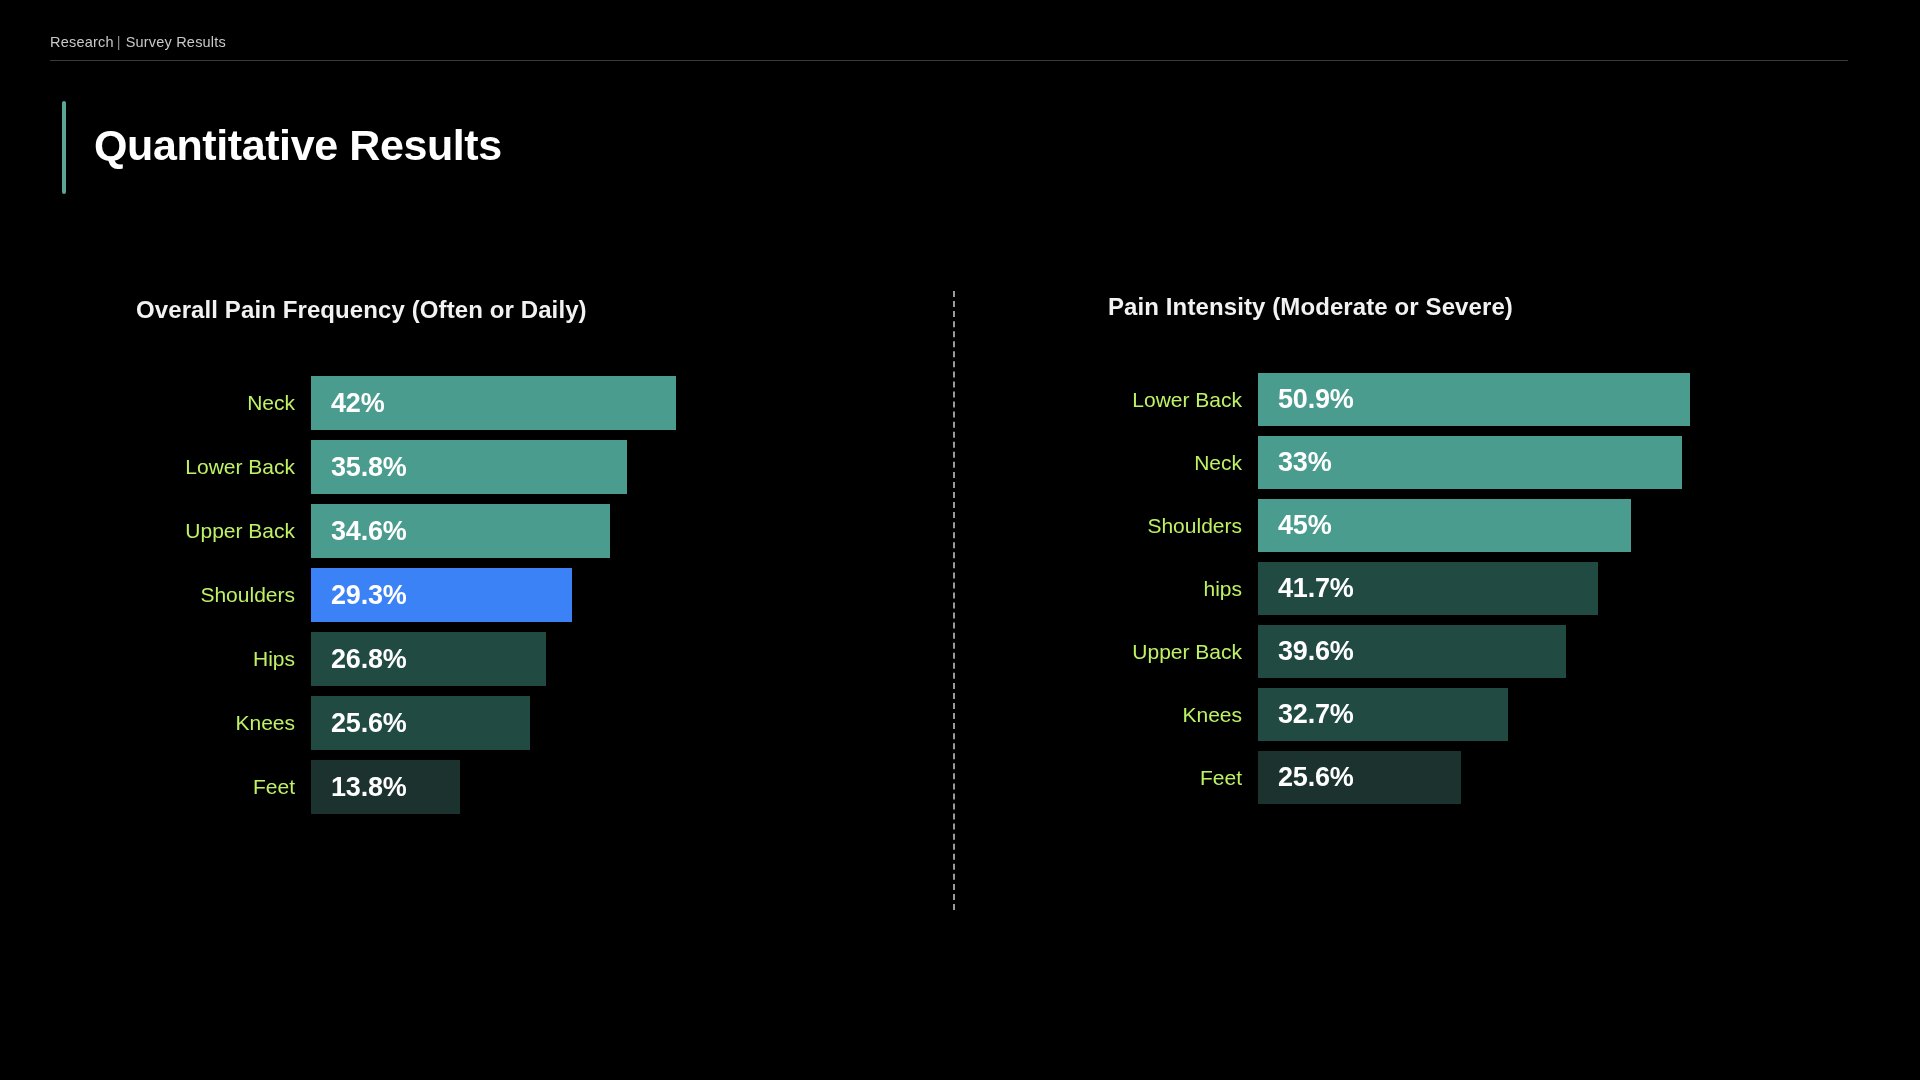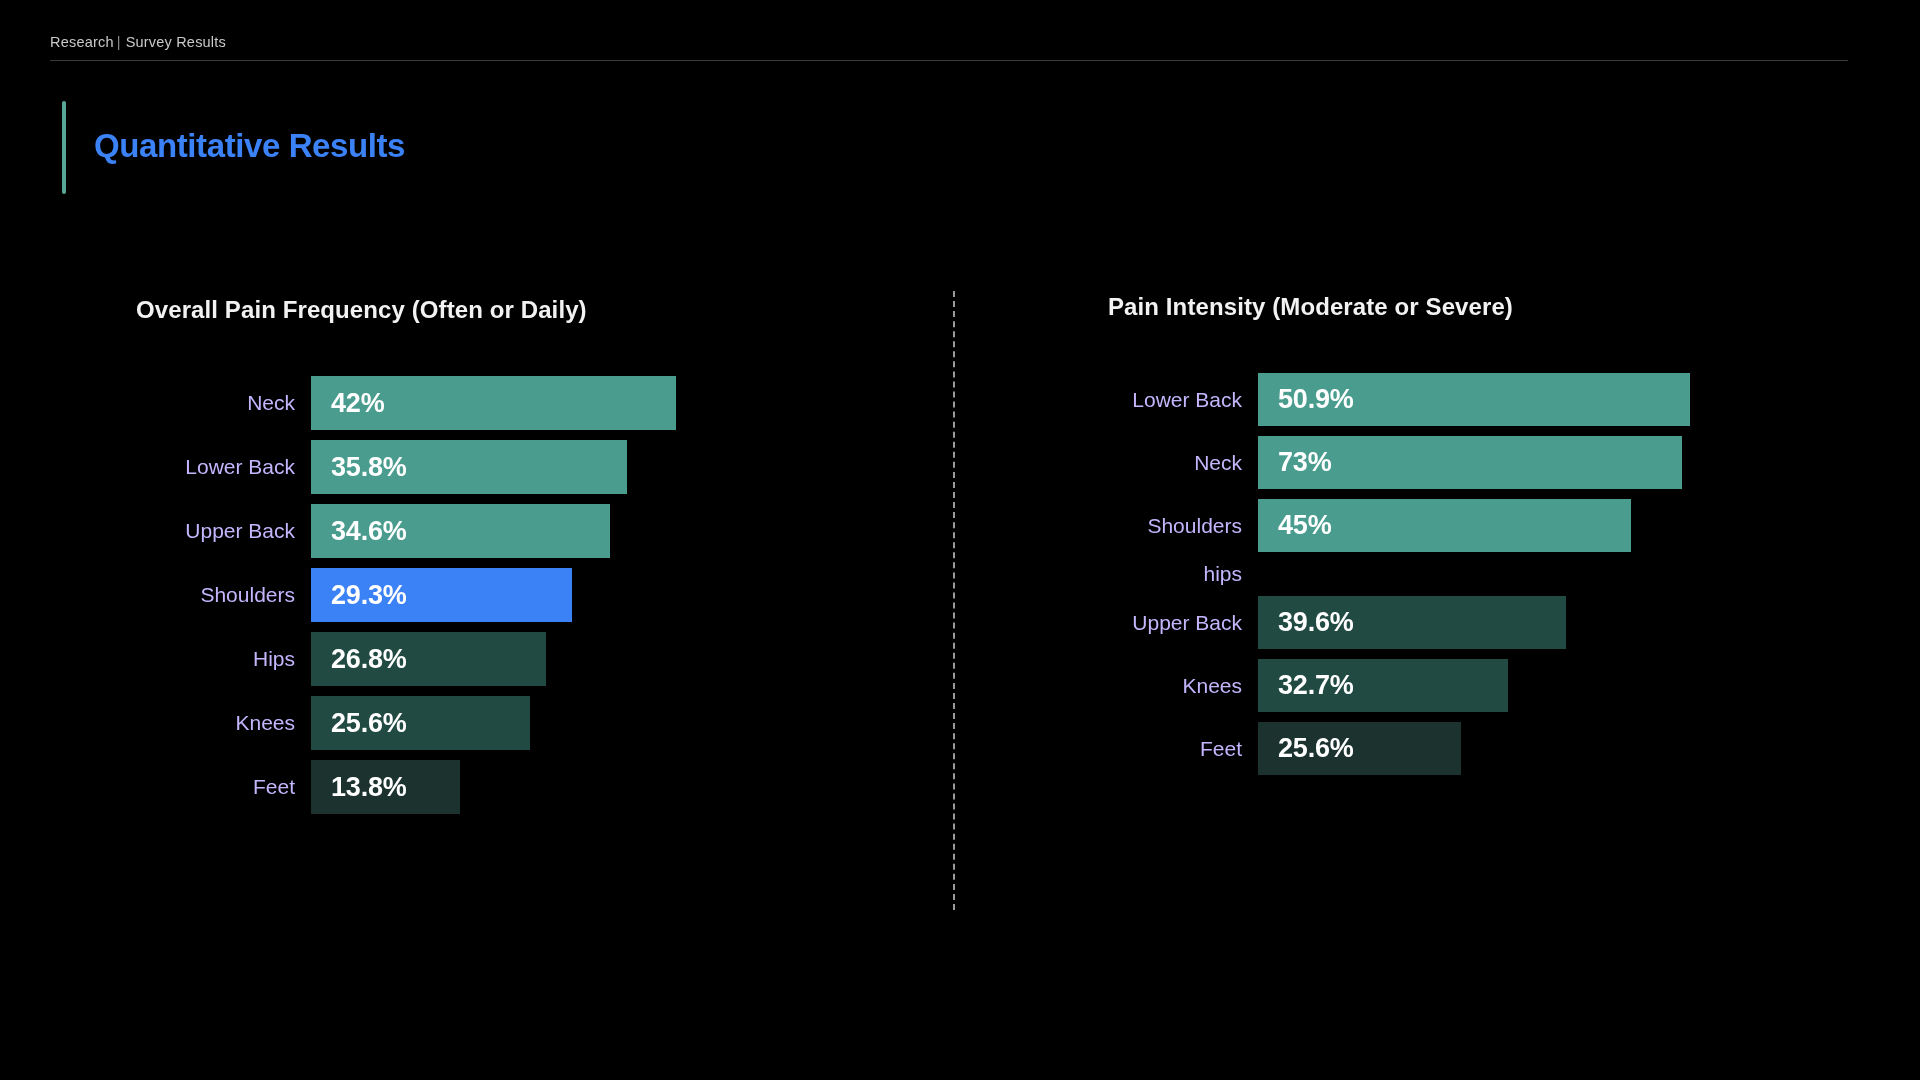--- a/index.html
+++ b/index.html
@@ -25,21 +25,21 @@
   
   .title-wrap {
     position: absolute; left: 62px; top: 101px;
     display: flex; align-items: stretch;
   }
   .title-accent {
     width: 4px; background: #5aa596; border-radius: 2px;
     margin-right: 28px; min-height: 93px;
   }
   .title-text {
-    font-size: 33px; font-weight: 700; color: #3b82f6;
+    font-size: 43px; font-weight: 700; color: #ffffff;
     letter-spacing: -0.4px; align-self: center;
     padding-bottom: 4px;
   }
 
   
   .v-divider {
     position: absolute; left: 953px; top: 291px;
     width: 0; height: 619px;
     border-left: 2px dashed #9b9b9b;
   }
@@ -50,21 +50,21 @@
   #panel-right { left: 1108px; top: 293px; width: 700px; }
 
   .panel-title {
     font-size: 24px; color: #f2f2f2; font-weight: 700;
     letter-spacing: .1px; white-space: nowrap;
   }
 
   .chart { margin-top: 52px; }
   .row { display: flex; align-items: stretch; margin-bottom: 10px; }
   .row-label {
-    font-size: 21px; color: #c4b5fd; font-weight: 400;
+    font-size: 21px; color: #bef264; font-weight: 400;
     text-align: right; white-space: nowrap;
     display: flex; align-items: center; justify-content: flex-end;
     padding-right: 16px; flex: 0 0 auto;
   }
   #panel-left  .row-label { width: 175px; }
   #panel-right .row-label { width: 150px; }
   .bar {
     height: 54px; display: flex; align-items: center;
     padding-left: 20px; flex: 0 0 auto;
   }
@@ -147,31 +147,34 @@
     <div class="chart" id="chart-right">
         <div class="row">
           <div class="row-label">Lower Back</div>
           <div class="bar" style="width: 432px; background: rgb(74, 157, 142);">
             <span class="bar-value">50.9%</span>
           </div>
         </div>
         <div class="row">
           <div class="row-label">Neck</div>
           <div class="bar" style="width: 424px; background: rgb(74, 157, 142);">
-            <span class="bar-value">73%</span>
+            <span class="bar-value">33%</span>
           </div>
         </div>
         <div class="row">
           <div class="row-label">Shoulders</div>
           <div class="bar" style="width: 373px; background: rgb(74, 157, 142);">
             <span class="bar-value">45%</span>
           </div>
         </div>
         <div class="row">
           <div class="row-label">hips</div>
+          <div class="bar" style="width: 340px; background: rgb(33, 74, 66);">
+            <span class="bar-value">41.7%</span>
+          </div>
         </div>
         <div class="row">
           <div class="row-label">Upper Back</div>
           <div class="bar" style="width: 308px; background: rgb(33, 74, 66);">
             <span class="bar-value">39.6%</span>
           </div>
         </div>
         <div class="row">
           <div class="row-label">Knees</div>
           <div class="bar" style="width: 250px; background: rgb(33, 74, 66);">

